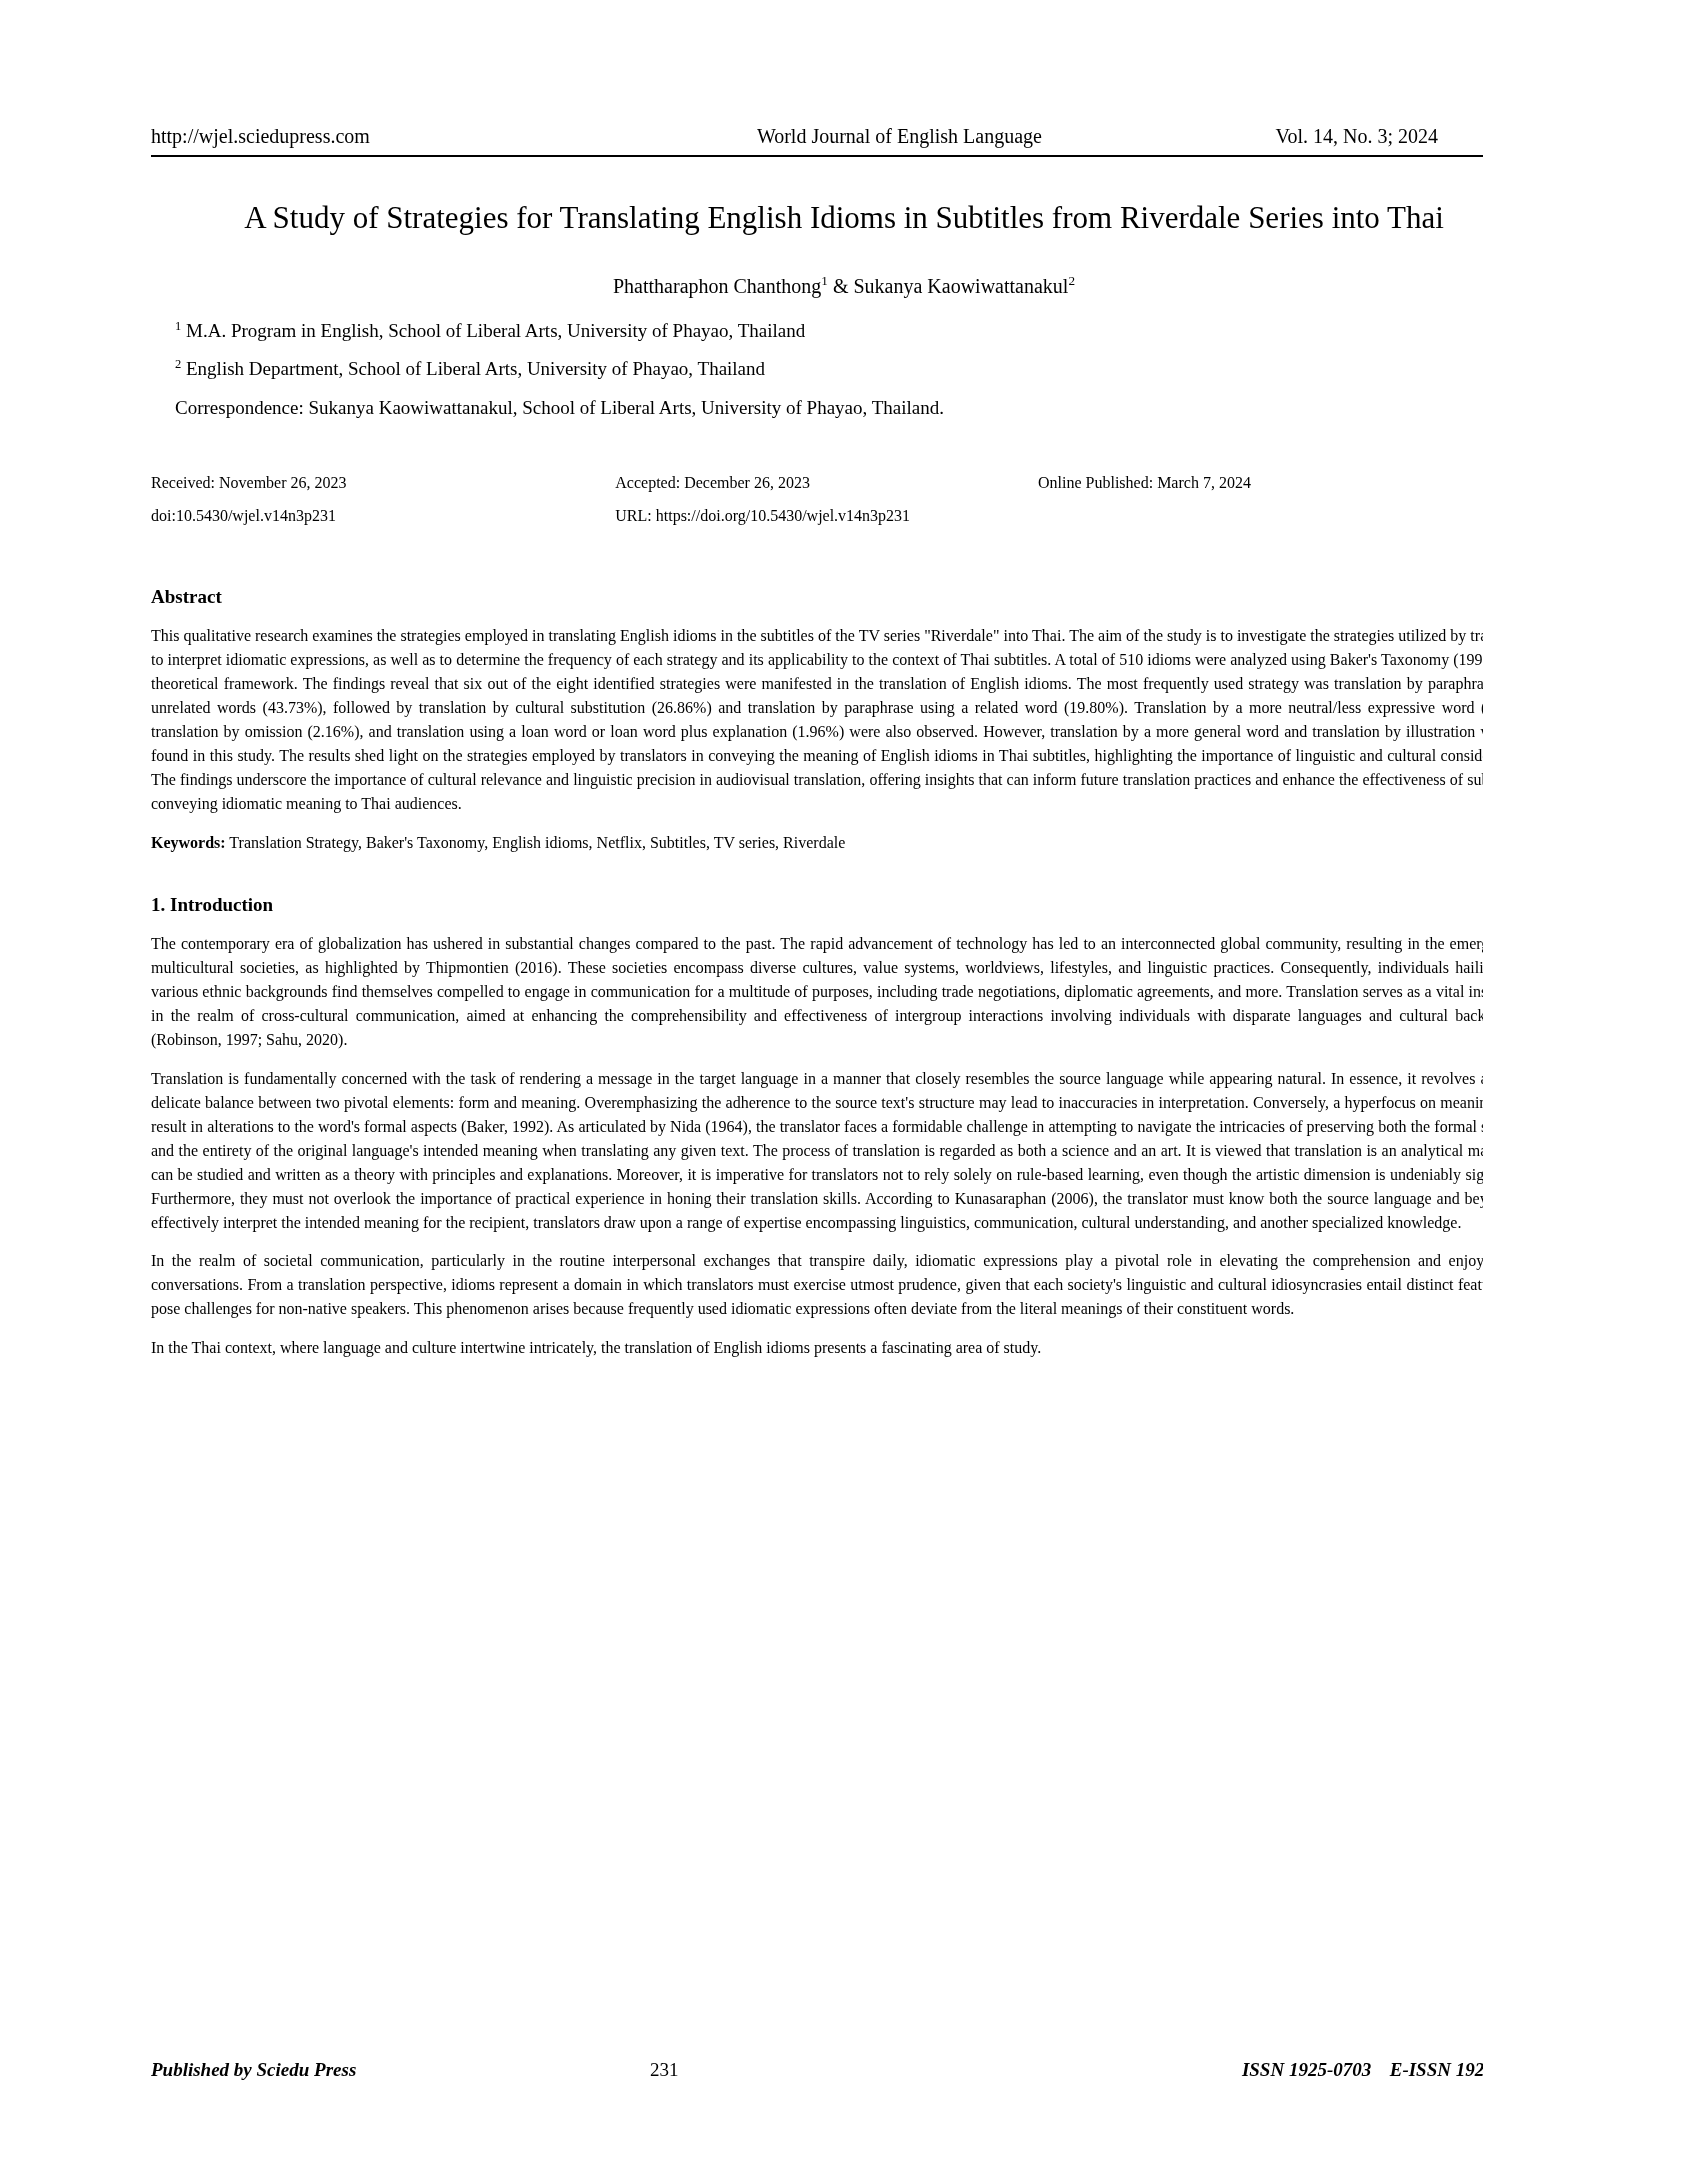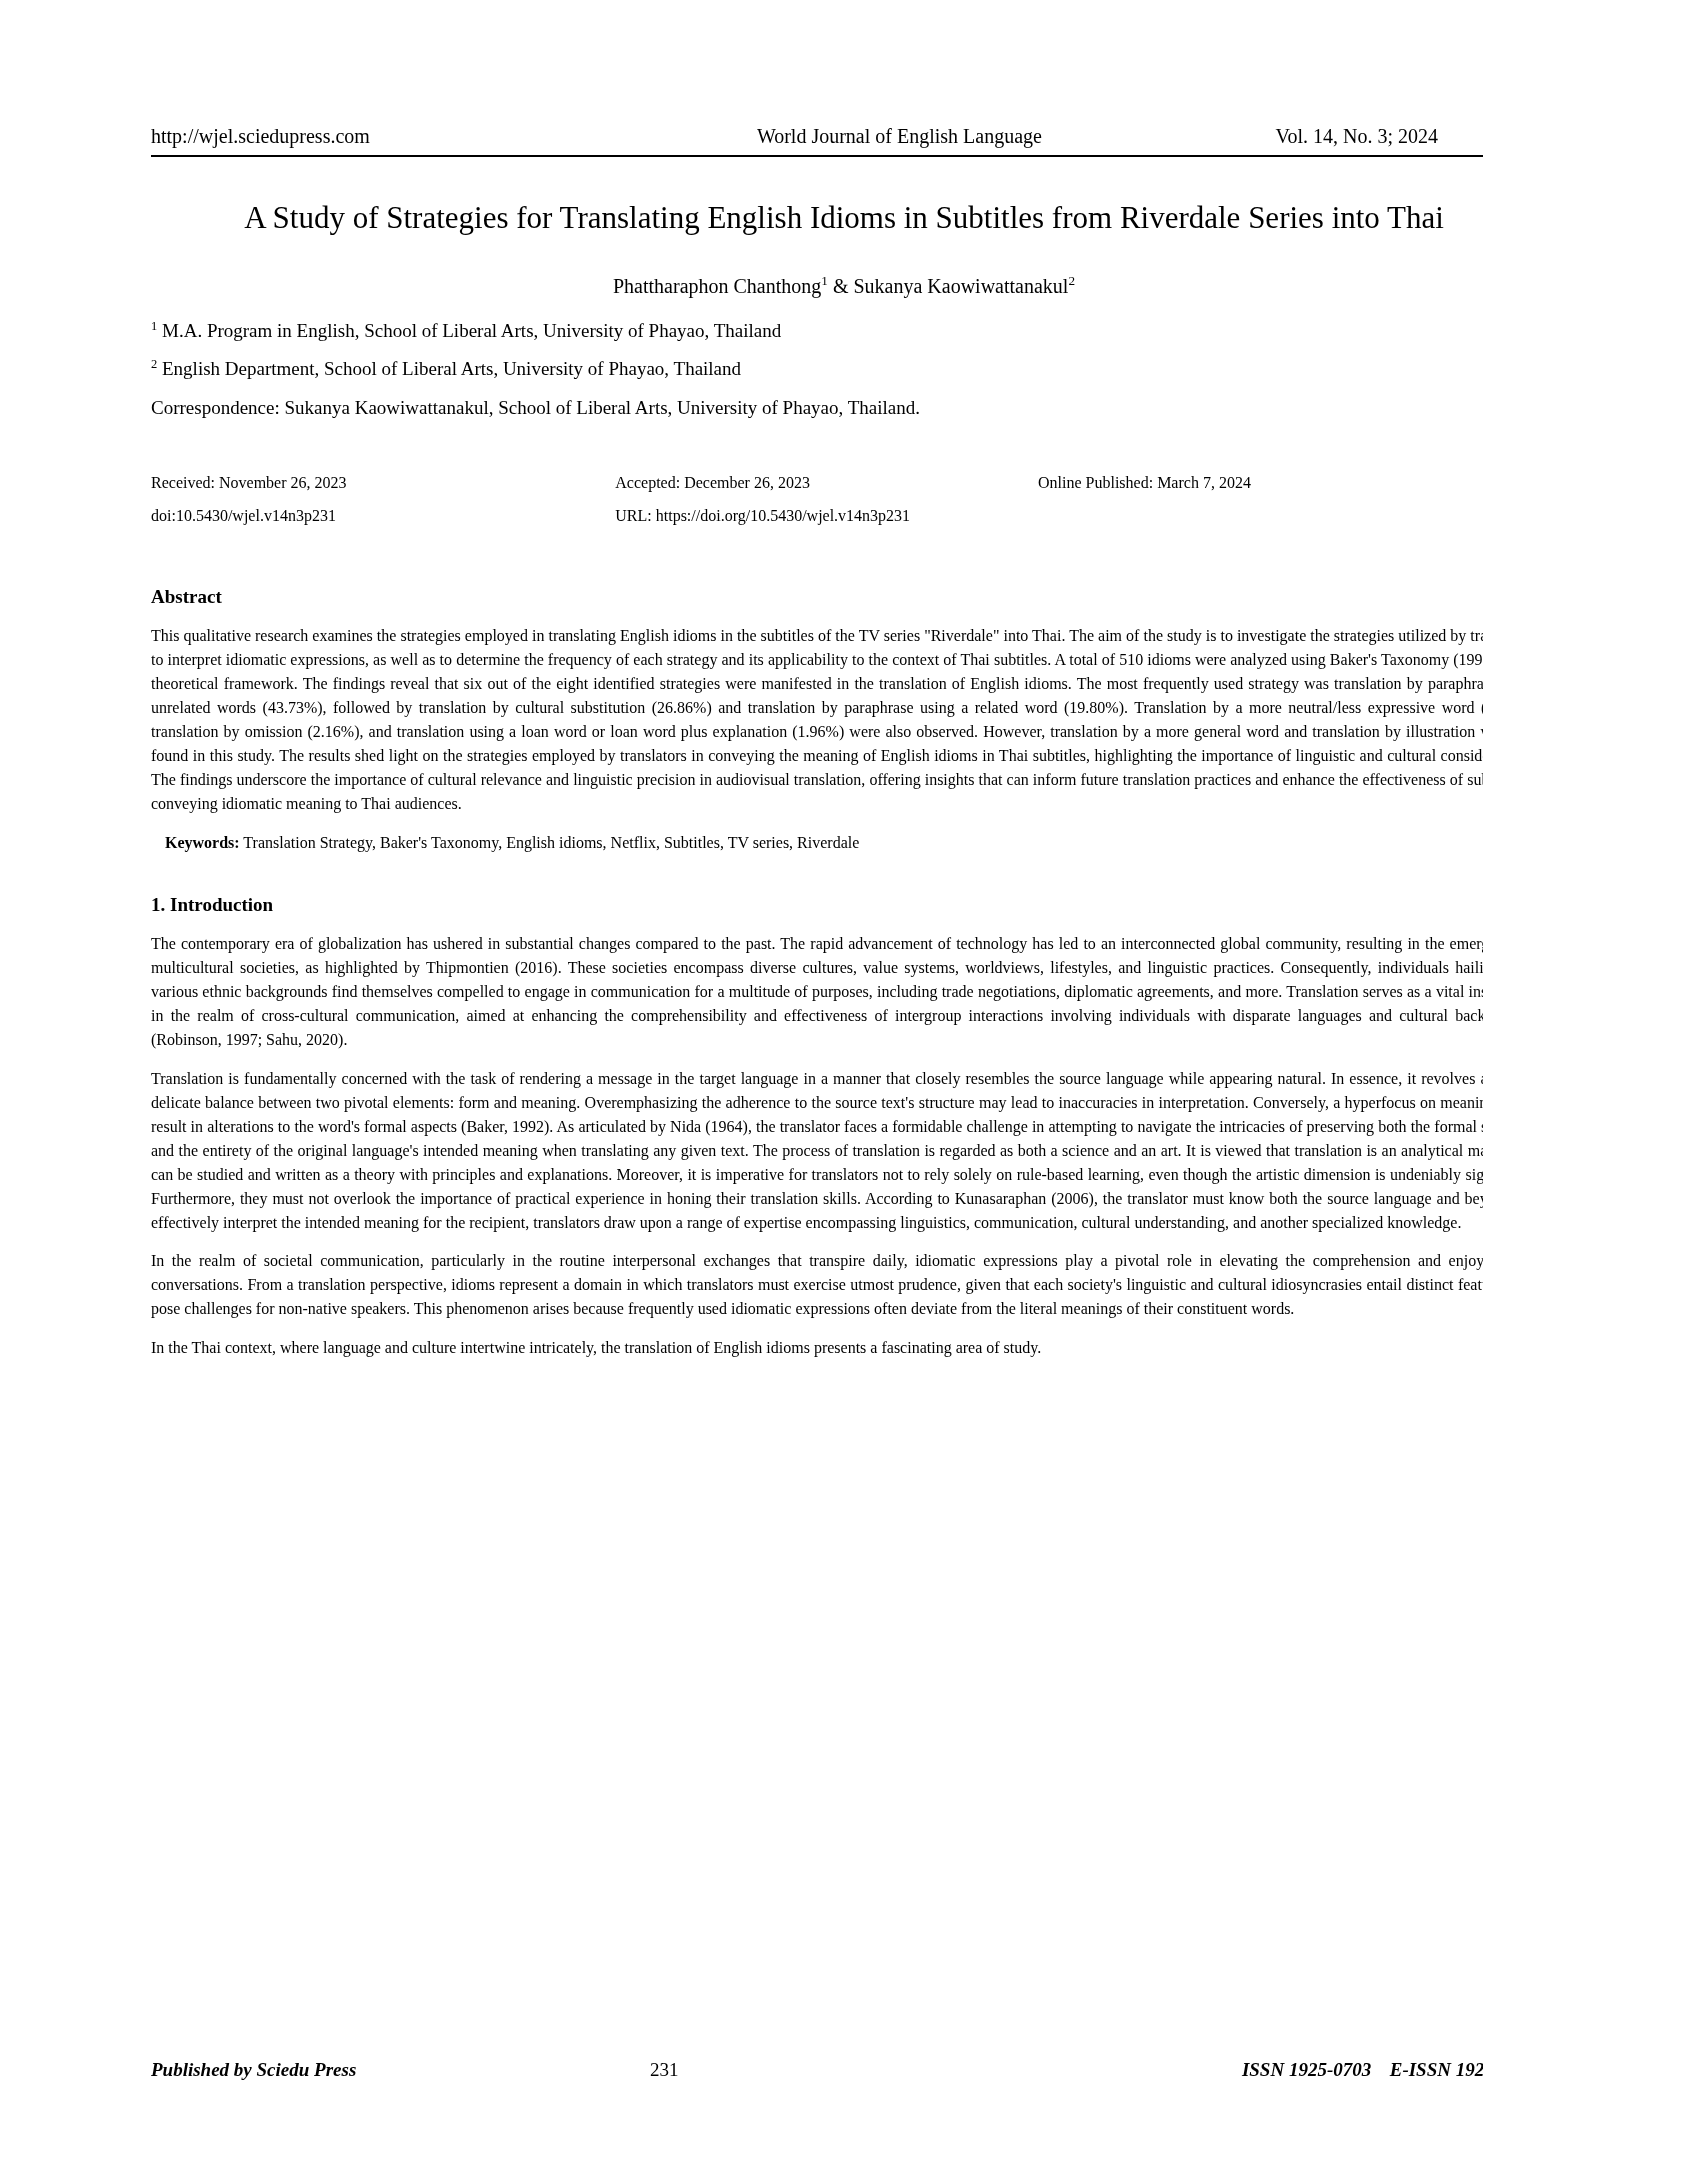--- a/index.html
+++ b/index.html
@@ -57,20 +57,21 @@
   .authors {
     font-size: 20px;
     text-align: center;
     margin-bottom: 20px;
   }
   .affil, .corr {
     font-size: 19px;
     line-height: 1.42;
     text-align: left;
     margin-bottom: 12px;
+    margin-left: 24px;
   }
   sup {
     font-size: 0.66em;
     vertical-align: super;
     line-height: 0;
   }
 
   
   .dates-block { margin-top: 49px; }
   .dates-row {
@@ -91,21 +92,21 @@
     line-height: 1.3;
   }
   h2.section.abstract-h { margin-top: 58px; }
   p.body {
     font-size: 16px;
     line-height: 1.50;
     text-align: justify;
     text-justify: inter-word;
     margin: 0 0 14.6px 0;
   }
-  p.body.tight { margin-bottom: 13.2px; margin-left: 14px; }
+  p.body.tight { margin-bottom: 13.2px; }
   .kw b { font-weight: bold; }
 
   
   .footer {
     position: absolute;
     left: 151px;
     top: 2059px;
     width: 1386px;
     display: flex;
     align-items: baseline;

